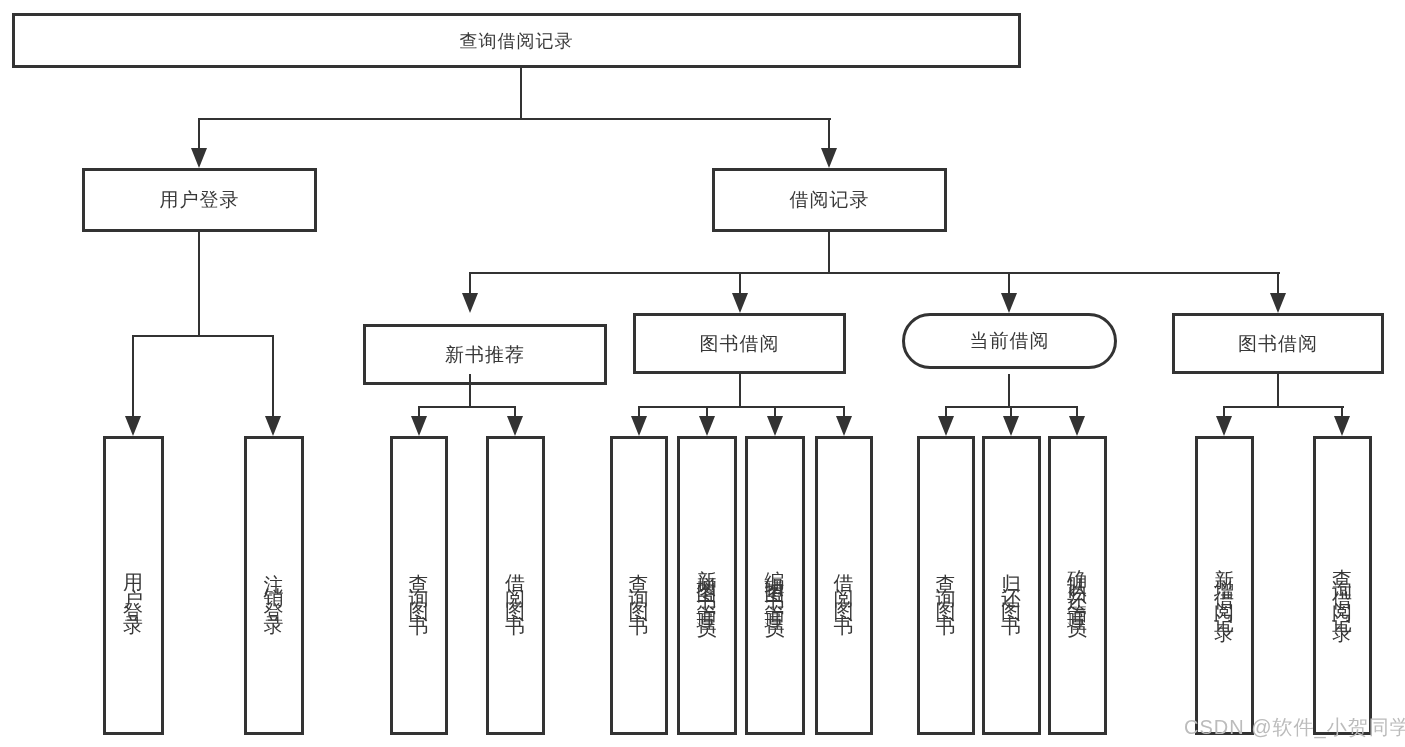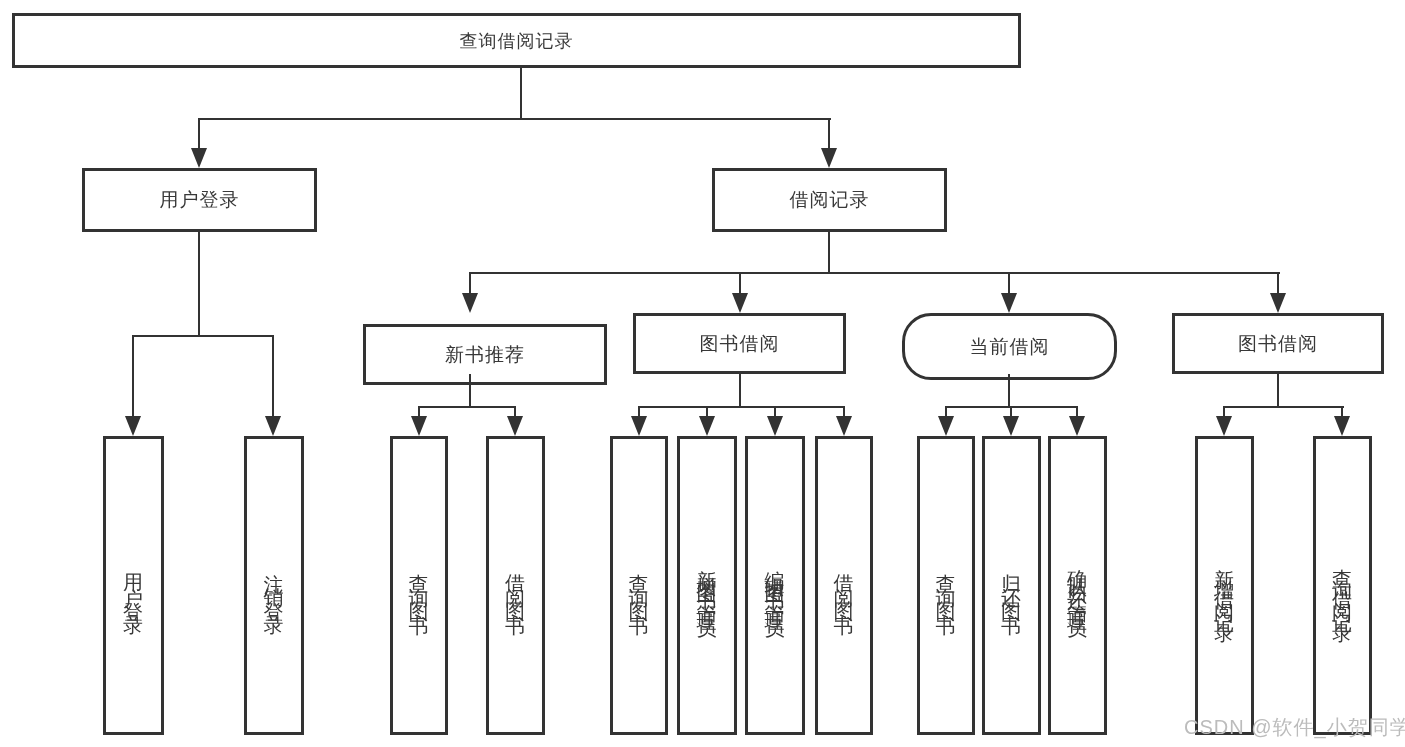--- a/index.html
+++ b/index.html
@@ -66,21 +66,21 @@
   <div class="box" style="left:712px; top:168px; width:235px; height:64px;">
     <span class="hlabel">借阅记录</span>
   </div>
 
   <div class="box" style="left:363px; top:324px; width:244px; height:61px;font-family:Liberation Mono, monospace;">
     <span class="hlabel">新书推荐</span>
   </div>
   <div class="box" style="left:633px; top:313px; width:213px; height:61px;">
     <span class="hlabel">图书借阅</span>
   </div>
-  <div class="box" style="left:902px; top:313px; width:215px; height:67px;border-radius:29px;">
+  <div class="box" style="left:902px; top:313px; width:215px; height:56px;border-radius:29px;">
     <span class="hlabel">当前借阅</span>
   </div>
   <div class="box" style="left:1172px; top:313px; width:212px; height:61px;">
     <span class="hlabel">图书借阅</span>
   </div>
 
   <div class="box" style="left:103px; top:436px; width:61px; height:299px;">
     <span class="vlabel sp4">用户登录</span>
   </div>
   <div class="box" style="left:244px; top:436px; width:60px; height:299px;">

